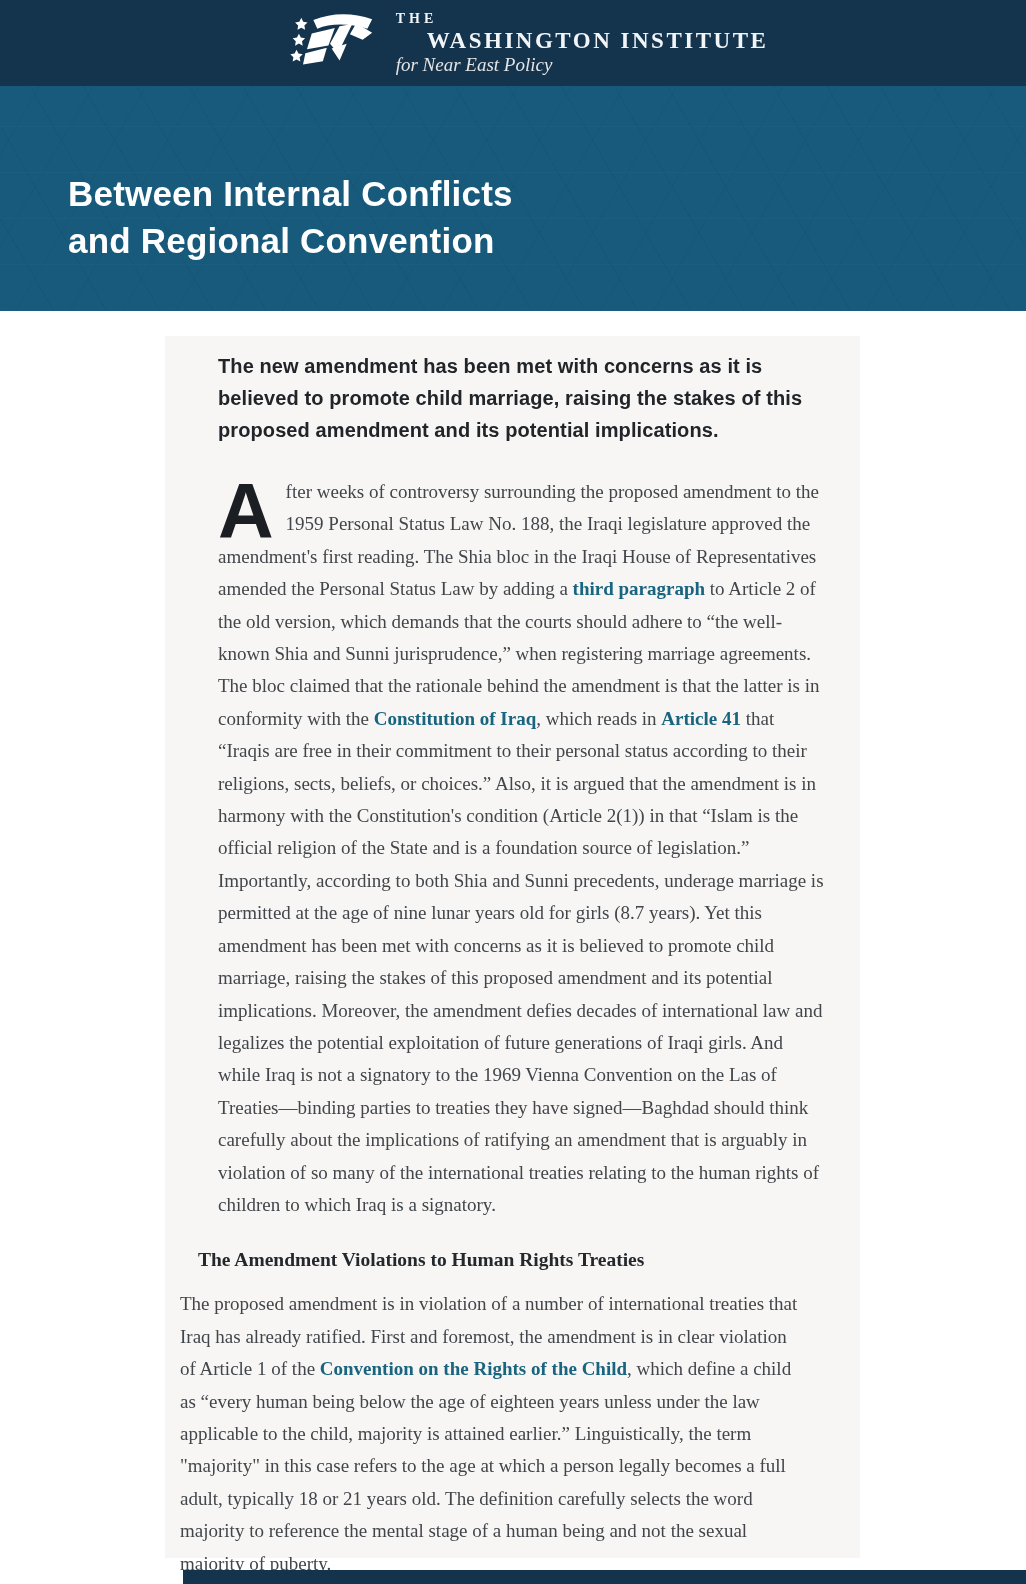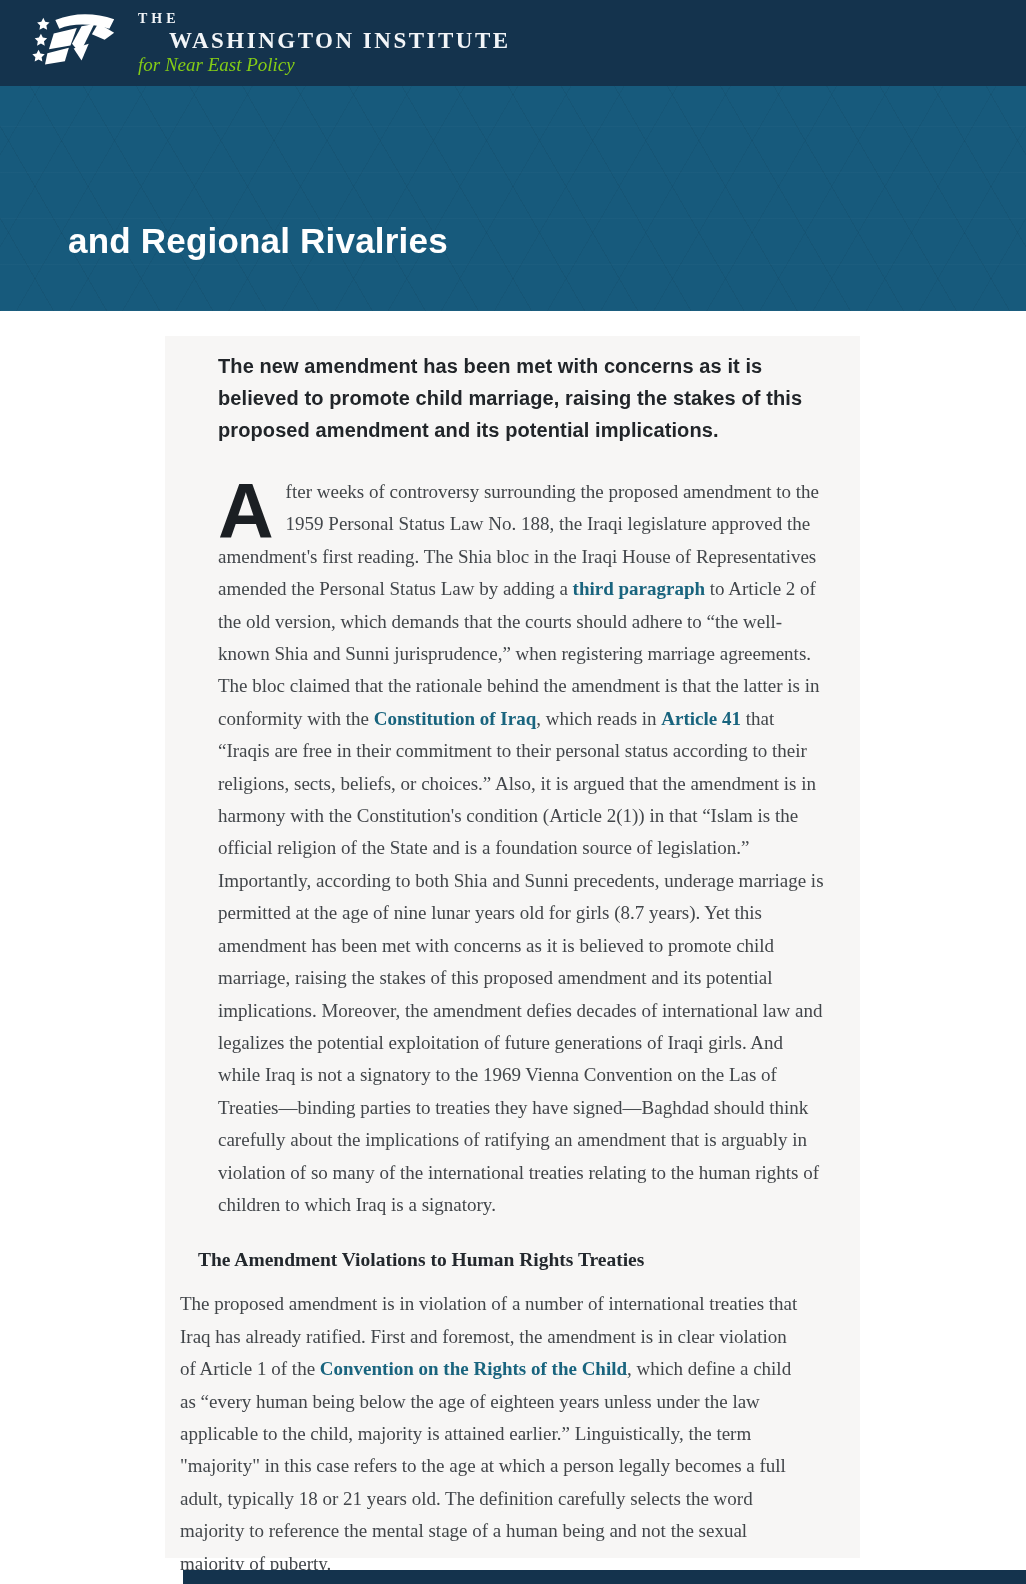--- a/index.html
+++ b/index.html
@@ -14,35 +14,35 @@
   *{margin:0;padding:0;box-sizing:border-box;}
   html,body{background:#ffffff;}
   body{
     width:1026px;height:1584px;position:relative;overflow:hidden;
     font-family:"Liberation Sans", sans-serif;
   }
   
   .site-header{
     position:absolute;left:0;top:0;width:1026px;height:86px;
     background:var(--navy);
-    display:flex;align-items:center;
+    display:flex;align-items:center;justify-content:center;
   }
   .logo-wrap{
     display:flex;align-items:center;margin-left:30px;cursor:pointer;
   }
   .logo-mark{width:92px;height:62px;flex:0 0 auto;}
   .wordmark{margin-left:16px;color:#f2f5f8;font-family:"Liberation Serif", serif;}
   .wordmark .the{
     font-size:14px;letter-spacing:4px;font-weight:bold;line-height:16px;
   }
   .wordmark .institute{
     font-size:23px;letter-spacing:2.5px;font-weight:bold;line-height:27px;margin-left:31px;
   }
   .wordmark .tagline{
-    font-size:19px;font-style:italic;line-height:22px;color:#84cc16;
+    font-size:19px;font-style:italic;line-height:22px;color:#e5e5e5;
   }
   
   .hero{
     position:absolute;left:0;top:86px;width:1026px;height:225px;
     background:
       repeating-linear-gradient(60deg, rgba(0,0,0,0.055) 0 1px, transparent 1px 46px),
       repeating-linear-gradient(-60deg, rgba(0,0,0,0.045) 0 1px, transparent 1px 46px),
       repeating-linear-gradient(0deg, rgba(255,255,255,0.02) 0 1px, transparent 1px 46px),
       var(--teal);
   }
@@ -114,22 +114,22 @@
       <div class="the">THE</div>
       <div class="institute">WASHINGTON INSTITUTE</div>
       <div class="tagline">for Near East Policy</div>
     </div>
   </div>
 </header>
 
 <section class="hero">
   <h1 class="hero-title">
     <br>
-    <br>
-    <span>and Regional Rivalries</span>
+    <span>Between Internal Conflicts</span><br>
+    <span>and Regional Convention</span>
   </h1>
 </section>
 
 <main class="article-box">
   <p class="pull-quote">The new amendment has been met with concerns as it is believed to promote child marriage, raising the stakes of this proposed amendment and its potential implications.</p>
 
   <p class="para para-first">
     <span class="dropcap">A</span><span>fter weeks of controversy surrounding the proposed amendment to the 1959 Personal Status Law No. 188, the Iraqi legislature approved the amendment's first reading. The Shia bloc in the Iraqi House of Representatives amended the Personal Status Law by adding a <a class="inline-link">third paragraph</a> to Article 2 of the old version, which demands that the courts should adhere to “the well-known Shia and Sunni jurisprudence,” when registering marriage agreements. The bloc claimed that the rationale behind the amendment is that the latter is in conformity with the <a class="inline-link">Constitution of Iraq</a>, which reads in <a class="inline-link">Article 41</a> that “Iraqis are free in their commitment to their personal status according to their religions, sects, beliefs, or choices.” Also, it is argued that the amendment is in harmony with the Constitution's condition (Article 2(1)) in that “Islam is the official religion of the State and is a foundation source of legislation.” Importantly, according to both Shia and Sunni precedents, underage marriage is permitted at the age of nine lunar years old for girls (8.7 years). Yet this amendment has been met with concerns as it is believed to promote child marriage, raising the stakes of this proposed amendment and its potential implications. Moreover, the amendment defies decades of international law and legalizes the potential exploitation of future generations of Iraqi girls. And while Iraq is not a signatory to the 1969 Vienna Convention on the Las of Treaties—binding parties to treaties they have signed—Baghdad should think carefully about the implications of ratifying an amendment that is arguably in violation of so many of the international treaties relating to the human rights of children to which Iraq is a signatory.</span>
   </p>
 

